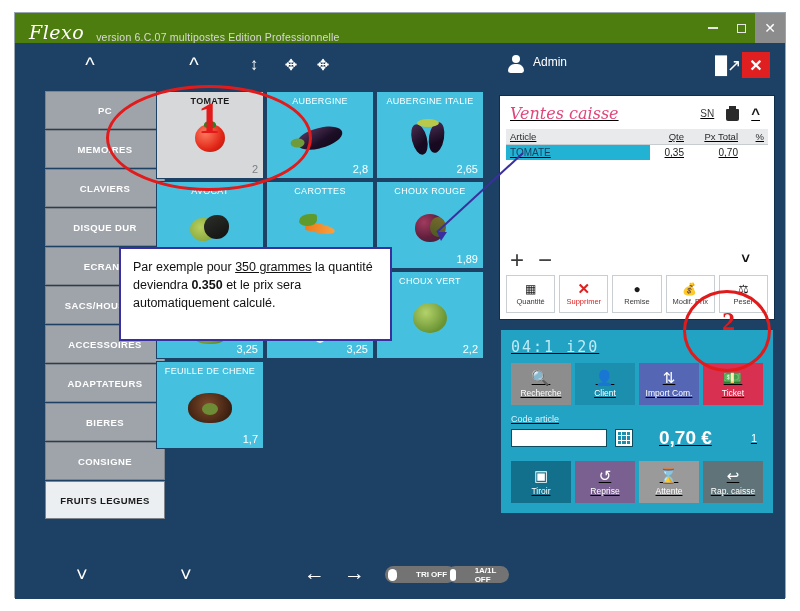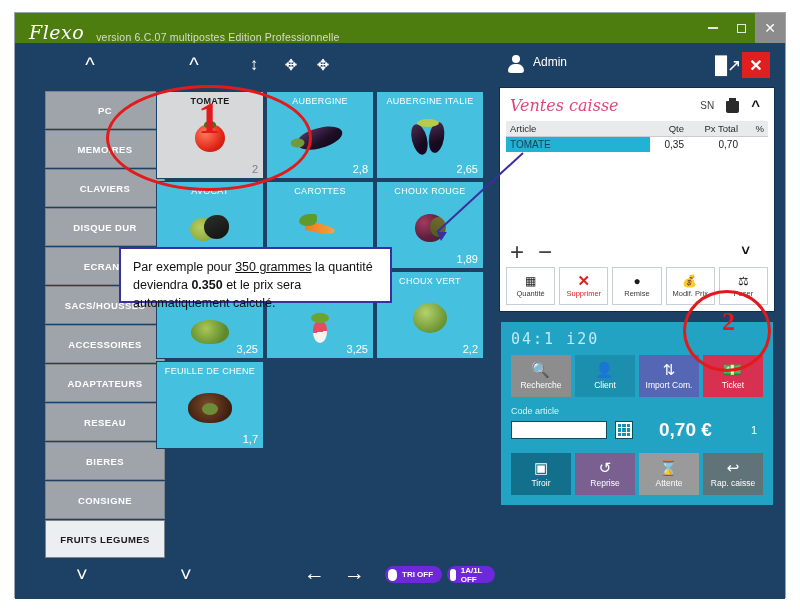--- a/index.html
+++ b/index.html
@@ -178,27 +178,27 @@
   .v-feuille { width: 44px; height: 30px; border-radius: 48% 48% 46% 46%;
     background: radial-gradient(circle at 45% 40%, #7d4a2a, #3d1f10 75%);}
   .v-feuille::after{content:"";position:absolute;left:14px;top:10px;width:16px;height:12px;
     background:#6e8c35;border-radius:50%;}
 
   
   .bottom-nav { position: absolute; left: 0; bottom: 10px; width: 480px; height: 30px; }
   .bn-icon { position:absolute; color:#ffffff; font-size: 20px; }
   .toggle {
     position: absolute; height: 17px; border-radius: 9px;
-    background: #6d28d9; display: flex; align-items: center; gap: 5px;
+    background: #737373; display: flex; align-items: center; gap: 19px;
     padding: 0 9px 0 3px; color:#ffffff; font-size: 8px; font-weight: bold;
   }
   .toggle .knob { width: 9px; height: 12px; border-radius: 5px; background: #ffffff; }
 
   
-  .right-panel { position: absolute; left: 484px; top: 44px; width: 276px; }
+  .right-panel { position: absolute; left: 484px; top: 52px; width: 276px; text-decoration: underline; }
 
   .sale-box { background: #ffffff; border: 1px solid #0f2e4a; padding: 6px 6px 0 6px; height: 225px; position: relative;}
   .sale-head { display: flex; align-items: center; padding: 2px 2px 6px 4px; }
   .sale-title {
     font-family: "DejaVu Serif", serif; font-style: italic;
     color: #e0457b; font-size: 16px;
   }
   .sale-head-right { margin-left: auto; display: flex; align-items: center; gap: 12px; padding-right: 6px; text-align: center;}
   .sn-label { font-size: 10px; color: #3b3b3b; }
   .trash-icon { width: 13px; height: 15px; position: relative; }
@@ -267,21 +267,21 @@
 
   
   .annot-circle {
     position: absolute; border: 3px solid #e11b1b; border-radius: 50%;
   }
   .annot-num {
     position: absolute; color: #e11b1b; font-weight: bold;
     font-family: "Liberation Serif", serif;
   }
   .callout {
-    position: absolute; left: 119px; top: 247px; width: 273px; height: 56px;
+    position: absolute; left: 119px; top: 247px; width: 273px; height: 94px;
     background: #ffffff; border: 2px solid #3a2f9e;
     padding: 9px 12px; color: #111111;
     font-size: 12.5px; line-height: 1.45;
   }
   .callout u { text-decoration: underline; }
   .callout b { font-weight: bold; }
   svg.annot-line { position: absolute; left: 0; top: 0; width: 800px; height: 611px; pointer-events: none; }
 </style>
 </head>
 <body>
@@ -344,23 +344,20 @@
             <span>ECRANS</span>
           </div>
         <div class="cat-btn">
             <span>SACS/HOUSSES</span>
           </div>
         <div class="cat-btn">
             <span>ACCESSOIRES</span>
           </div>
         <div class="cat-btn">
             <span>ADAPTATEURS</span>
-          </div>
-        <div class="cat-btn">
-            <span>RESEAU</span>
           </div>
         <div class="cat-btn">
             <span>BIERES</span>
           </div>
         <div class="cat-btn">
             <span>CONSIGNE</span>
           </div>
         <div class="cat-btn active">
             <span>FRUITS LEGUMES</span>
           </div>

